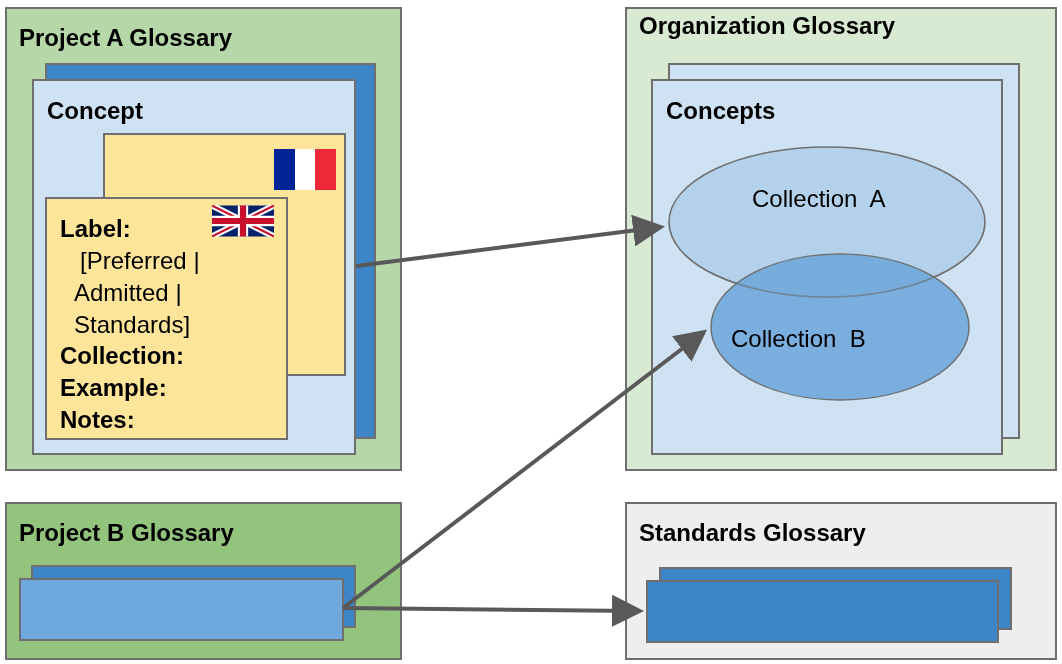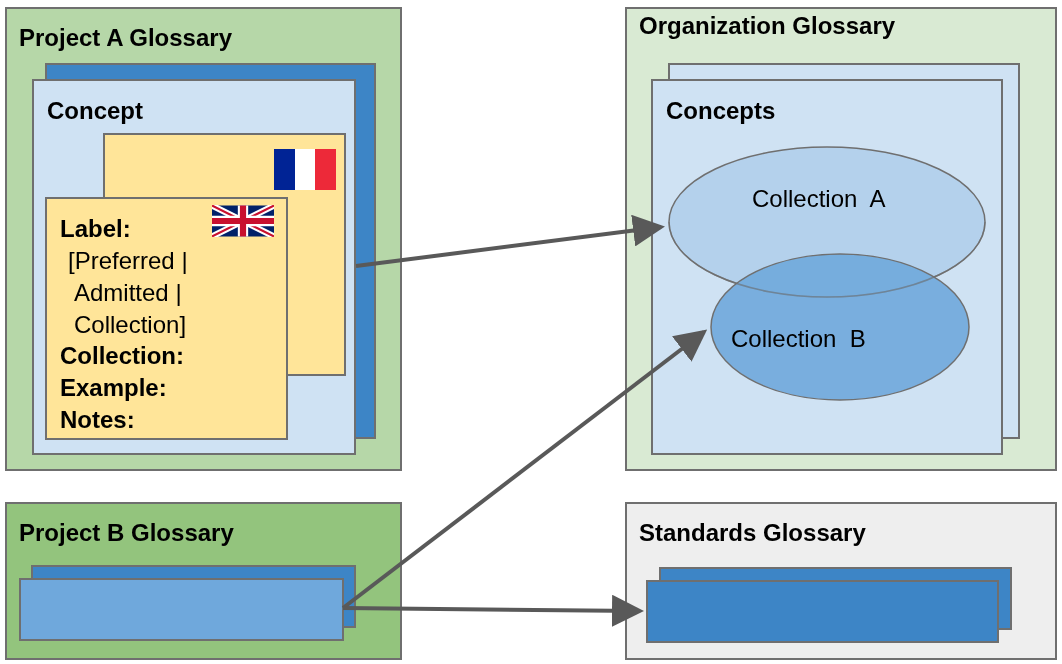--- a/index.html
+++ b/index.html
@@ -30,23 +30,23 @@
 <div class="box" style="left:45px;top:197px;width:243px;height:243px;background:#ffe599;"></div>
 <svg class="flag" style="left:212px;top:205px;" width="62" height="32" viewBox="0 0 60 30">
   <rect width="60" height="30" fill="#012169"></rect>
   <path d="M0,0 L60,30 M60,0 L0,30" stroke="#ffffff" stroke-width="6"></path>
   <path d="M0,0 L60,30 M60,0 L0,30" stroke="#c8102e" stroke-width="2"></path>
   <path d="M30,0 V30 M0,15 H60" stroke="#ffffff" stroke-width="10"></path>
   <path d="M30,0 V30 M0,15 H60" stroke="#c8102e" stroke-width="6"></path>
 </svg>
 
 <div class="title" style="left:60px;top:215px;">Label:</div>
-<div class="plain" style="left:68px;top:247px;">[Preferred |</div>
+<div class="plain" style="left:80px;top:247px;">[Preferred |</div>
 <div class="plain" style="left:74px;top:279px;">Admitted |</div>
-<div class="plain" style="left:74px;top:311px;">Collection]</div>
+<div class="plain" style="left:74px;top:311px;">Standards]</div>
 <div class="title" style="left:60px;top:342px;">Collection:</div>
 <div class="title" style="left:60px;top:374px;">Example:</div>
 <div class="title" style="left:60px;top:406px;">Notes:</div>
 
 <div class="box" style="left:5px;top:502px;width:397px;height:158px;background:#93c47d;"></div>
 <div class="title" style="left:19px;top:519px;">Project B Glossary</div>
 <div class="box" style="left:31px;top:565px;width:325px;height:63px;background:#3d85c6;"></div>
 <div class="box" style="left:19px;top:578px;width:325px;height:63px;background:#6fa8dc;"></div>
 
 <div class="box" style="left:625px;top:7px;width:432px;height:464px;background:#d9ead3;"></div>

